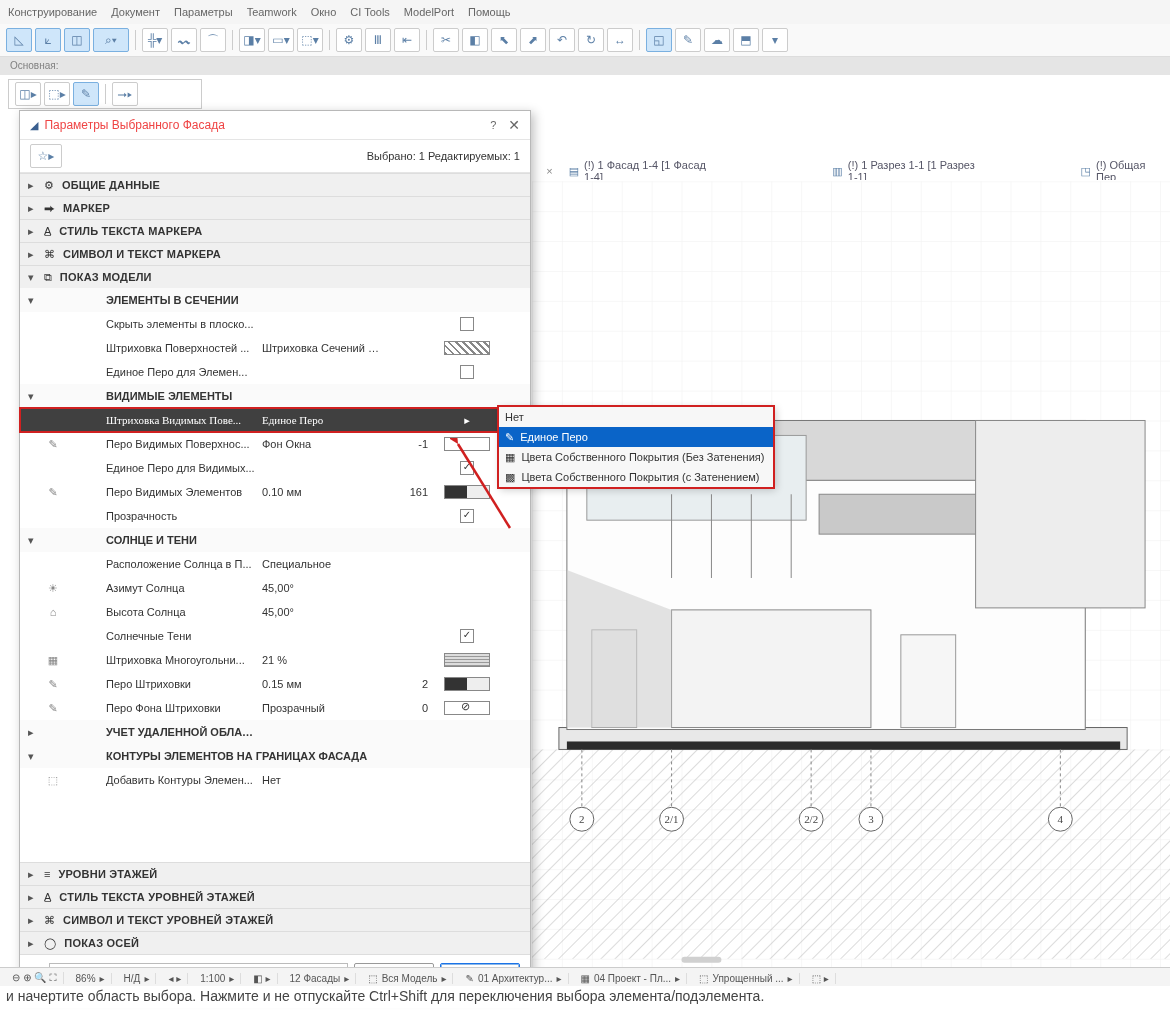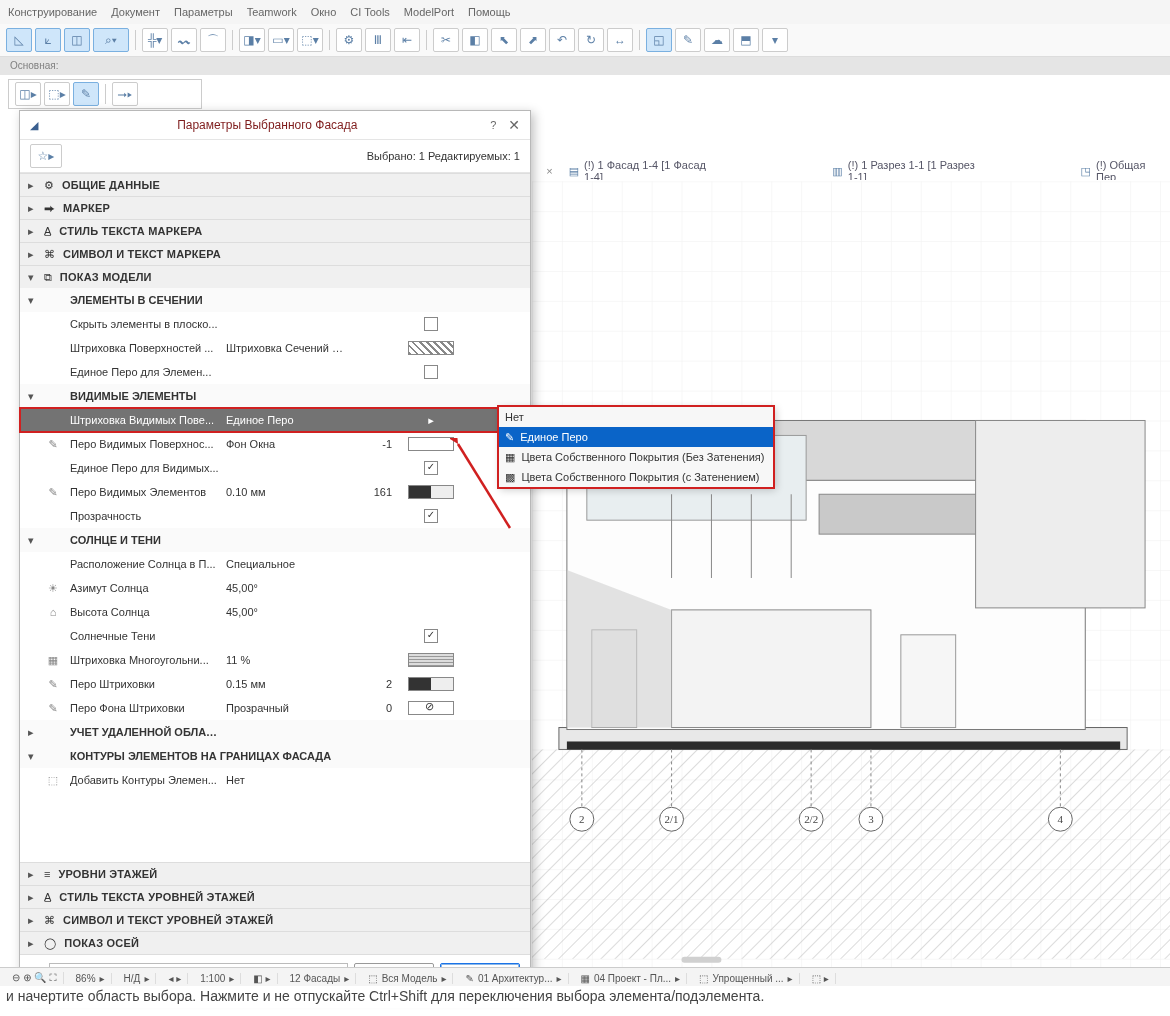--- a/index.html
+++ b/index.html
@@ -6,35 +6,35 @@
   .menubar{display:flex;gap:14px;padding:4px 8px;background:#f5f5f5;color:#666;height:16px;align-items:center;}
   .menubar span{cursor:default;}
   .toolbar{display:flex;gap:3px;padding:3px 6px;background:#f9f9f9;border-bottom:1px solid #ddd;align-items:center;height:26px;}
   .tbtn{width:24px;height:22px;border:1px solid #ccc;background:#fff;display:flex;align-items:center;justify-content:center;border-radius:2px;color:#5B7FA6;font-size:12px;}
   .tbtn.sel{background:#cfe6fa;border-color:#7ab0e0;}
   .tbtn.wide{width:34px;}
   .sep{width:1px;height:20px;background:#ccc;margin:0 3px;}
   .sublabel{padding:3px 10px;color:#808080;background:#e5e5e5;border-bottom:1px solid #e5e5e5;font-size:10px;}
   .dialog{position:absolute;left:19px;top:110px;width:510px;background:#fff;border:1px solid #b8b8b8;box-shadow:3px 3px 10px rgba(0,0,0,.25);}
   .dlg-title{display:flex;align-items:center;padding:6px 10px;background:#fff;border-bottom:1px solid #e5e5e5;}
-  .dlg-title .t{flex:1;font-size:12px;color:#7f1d1d;text-align:center;}
+  .dlg-title .t{flex:1;font-size:12px;color:#ef4444;}
   .dlg-title .help{margin-right:12px;color:#666;}
   .dlg-title .close{color:#666;font-size:14px;}
   .section{display:flex;align-items:center;height:22px;background:#f0f0f0;border-top:1px solid #ddd;padding:0 8px;gap:8px;}
   .section .arrow{width:8px;color:#555;}
   .section .label{font-weight:bold;letter-spacing:.2px;}
   .grp{display:flex;align-items:center;height:20px;padding:2px 8px;gap:6px;}
   .grp.hdr{background:#fafafa;}
   .grp .arrow{width:8px;color:#555;}
   .grp .ico{width:22px;text-align:center;color:#888;}
-  .grp .label{flex:0 0 150px;overflow:hidden;text-overflow:ellipsis;white-space:nowrap;}
+  .grp .label{flex:0 0 150px;overflow:hidden;text-overflow:ellipsis;white-space:nowrap;margin-left:36px;}
   .grp .val{flex:0 0 120px;overflow:hidden;text-overflow:ellipsis;white-space:nowrap;}
   .grp .num{flex:0 0 40px;text-align:right;padding-right:8px;}
   .grp .ctl{flex:0 0 50px;display:flex;justify-content:center;}
-  .grp.selected{background:#737373;color:#fff;}
+  .grp.selected{background:#404040;color:#fff;font-family:Liberation Serif, serif;}
   .grp.highlight{outline:2px solid #d02020;outline-offset:-1px;}
   .ck{width:12px;height:12px;border:1px solid #888;display:inline-block;background:#fff;}
   .ck.on::after{content:"✓";font-size:10px;line-height:10px;color:#333;display:block;text-align:center;}
   .swatch{width:44px;height:12px;border:1px solid #888;display:inline-block;}
   .dlg-bottom{display:flex;align-items:center;gap:6px;padding:8px 10px;border-top:1px solid #ddd;}
   .layer-dd{flex:1;border:1px solid #bbb;height:22px;display:flex;align-items:center;padding:0 6px;gap:6px;background:#fff;}
   .btn{width:80px;height:24px;border:1px solid #999;background:#fdfdfd;border-radius:2px;}
   .btn.primary{border:1px solid #1a73e8;background:#fff;color:#1a5db8;box-shadow:inset 0 0 0 1px #8cb8e8;}
   .dropdown{position:absolute;left:498px;top:406px;width:274px;background:#f7f7f7;border:1px solid #999;box-shadow:2px 2px 8px rgba(0,0,0,.2);outline:2px solid #d02020;outline-offset:-1px;}
   .dd-item{display:flex;align-items:center;height:18px;padding:1px 6px;gap:6px;}
@@ -347,21 +347,21 @@
       <span class="val"></span>
       <span class="num"></span>
       <span class="ctl">
         <span class="ck on"></span>
       </span>
     </div>
   <div class="grp">
       <span class="arrow"></span>
       <span class="ico">▦</span>
       <span class="label">Штриховка Многоугольни...</span>
-      <span class="val">11 %</span>
+      <span class="val">21 %</span>
       <span class="num"></span>
       <span class="ctl">
         <span class="swatch" style="background:repeating-linear-gradient(0deg,#999 0 1px,#ddd 1px 3px);"></span>
       </span>
     </div>
   <div class="grp">
       <span class="arrow"></span>
       <span class="ico">✎</span>
       <span class="label">Перо Штриховки</span>
       <span class="val">0.15 мм</span>

